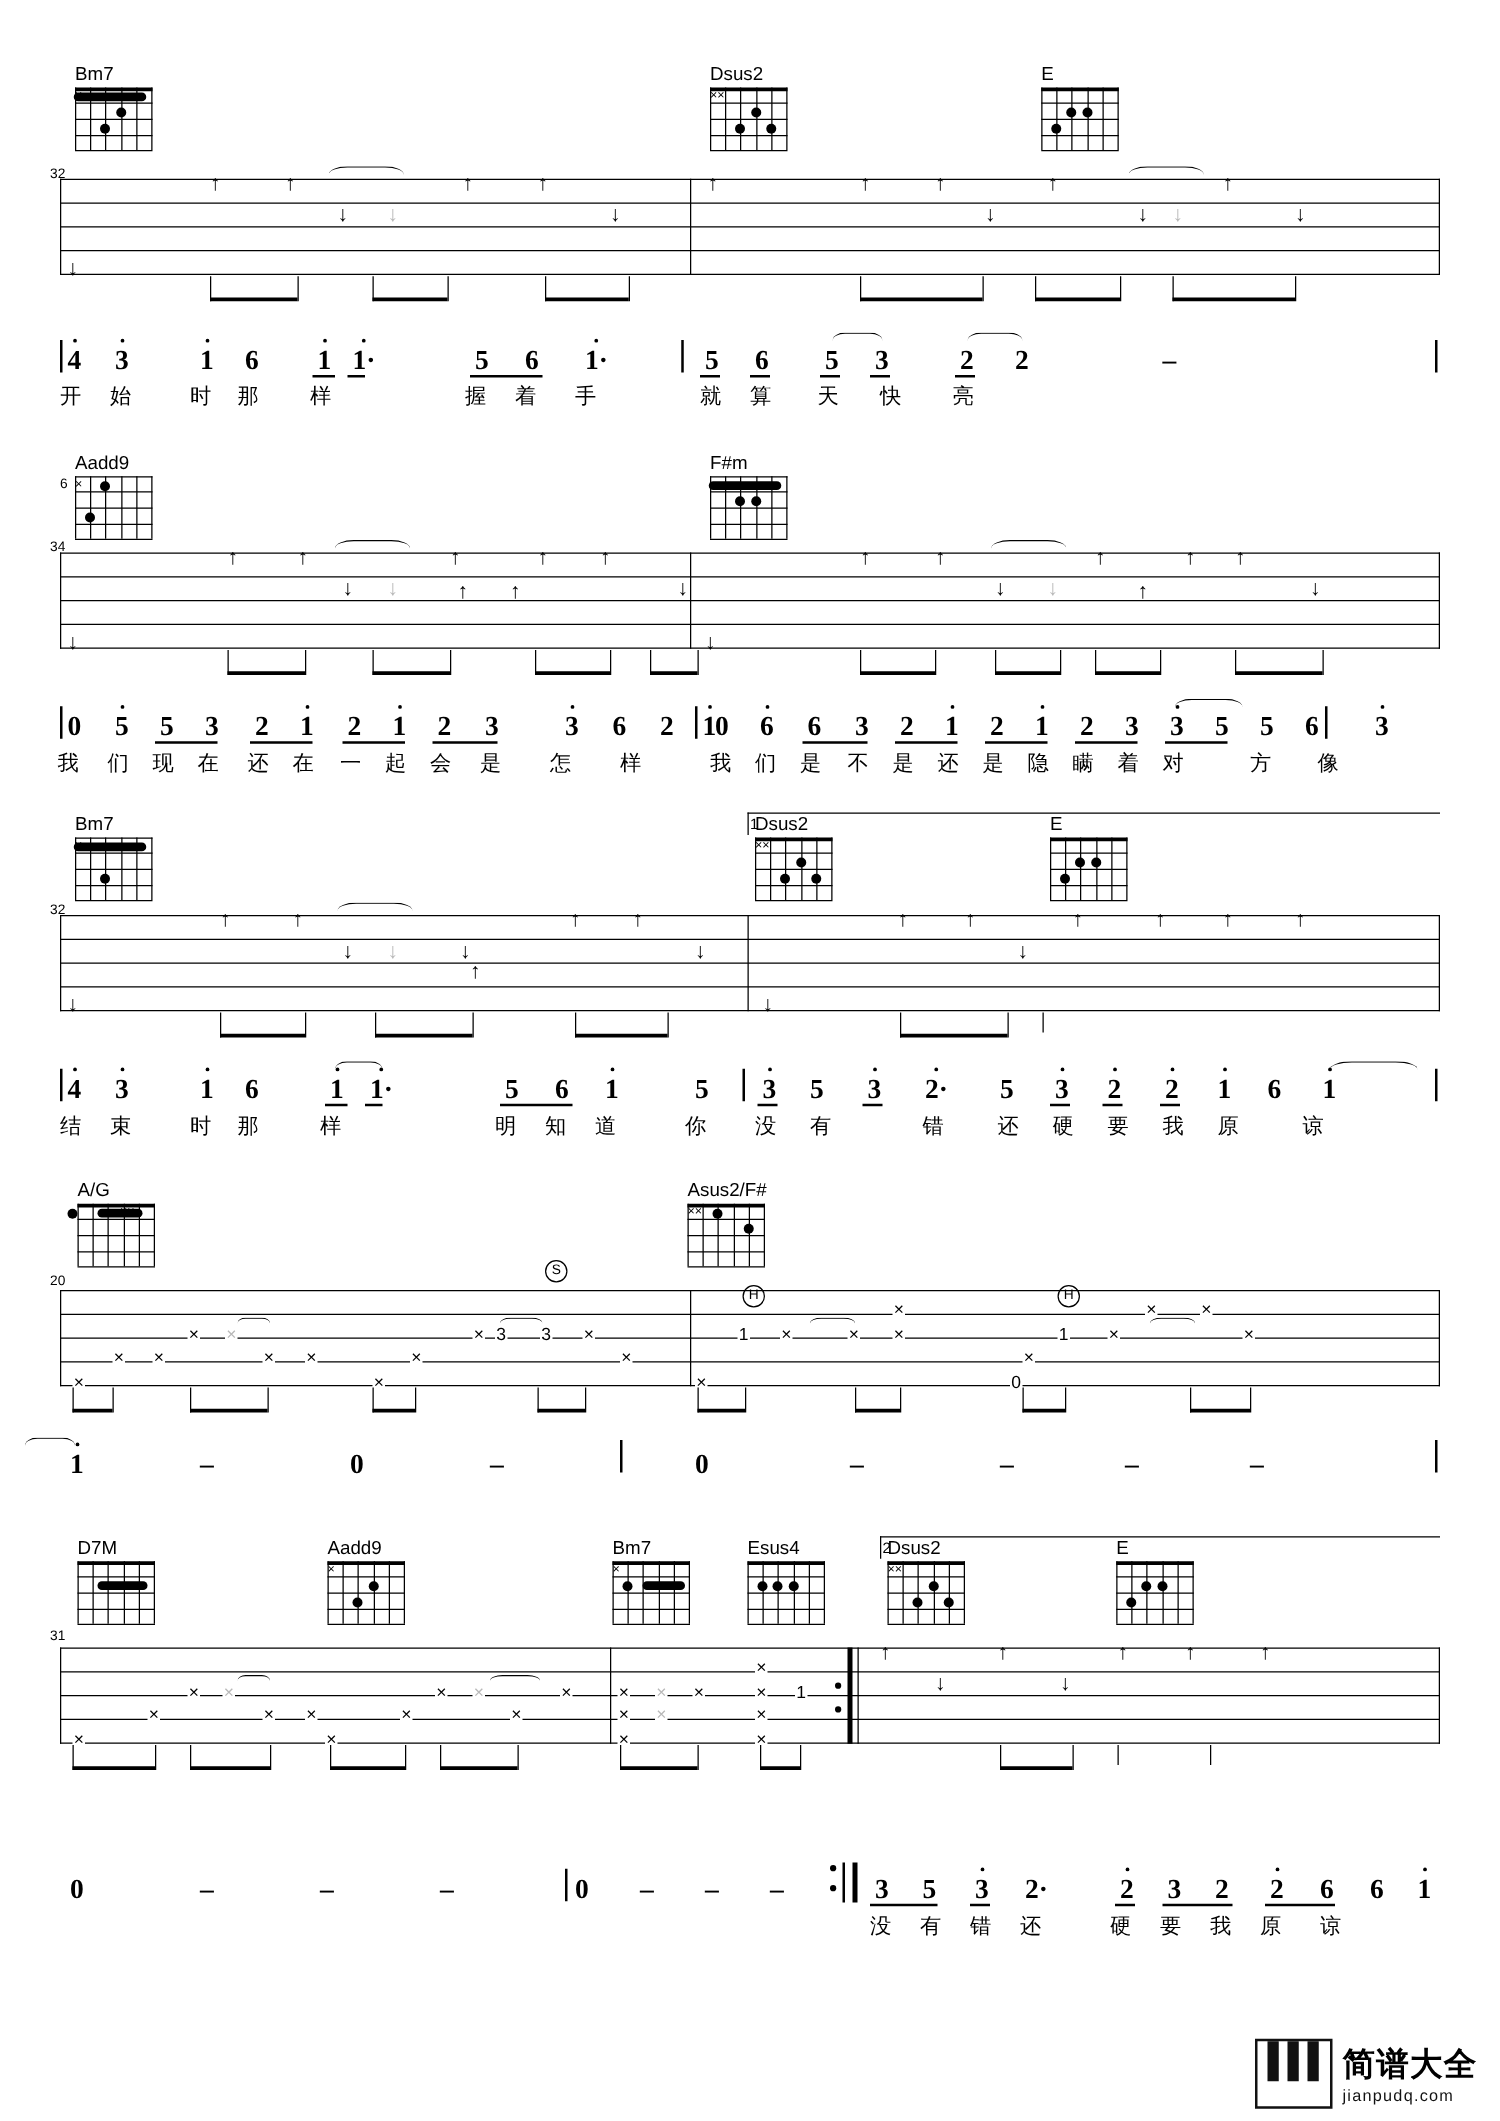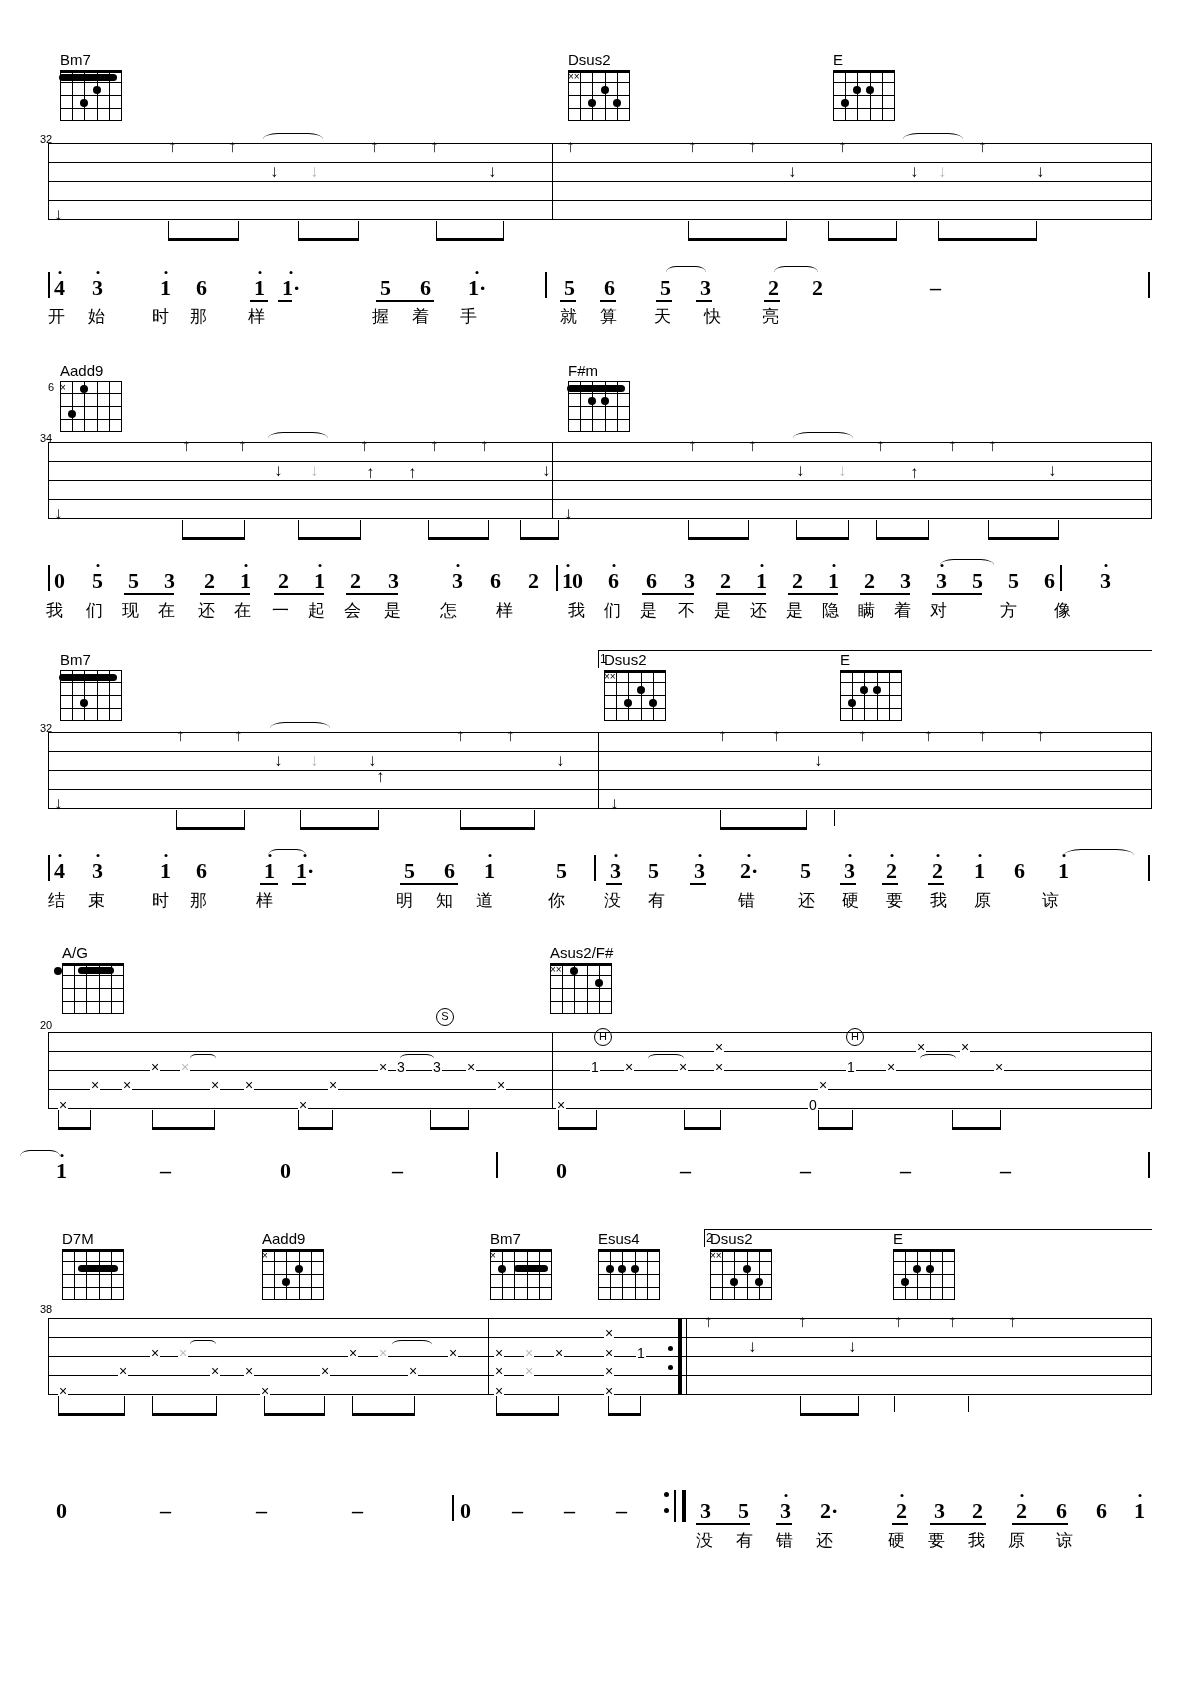--- a/index.html
+++ b/index.html
@@ -808,21 +808,21 @@
       <div class="dot" style="left:20px;top:16px;"></div>
       <div class="dot" style="left:33px;top:16px;"></div>
       <div class="dot" style="left:8px;top:29px;"></div>
     </div>
   </div>
 
   <div style="position:absolute;left:704px;top:1229px;width:448px;height:1px;background:#000;"></div>
   <div style="position:absolute;left:704px;top:1229px;width:1px;height:18px;background:#000;"></div>
   <div style="position:absolute;left:706px;top:1231px;font-size:12px;">2</div>
 
-  <div class="sysnum" style="left:40px;top:1303px;">38</div>
+  <div class="sysnum" style="left:40px;top:1303px;">31</div>
 
   <div class="system" style="left:48px;top:1318px;width:1104px;">
     <div class="staff" style="width:1104px;height:78px;">
       <div class="sl" style="top:0;width:1104px"></div>
       <div class="sl" style="top:19px;width:1104px"></div>
       <div class="sl" style="top:38px;width:1104px"></div>
       <div class="sl" style="top:57px;width:1104px"></div>
       <div class="sl" style="top:76px;width:1104px"></div>
       <div class="bar" style="left:0;top:0;height:77px"></div>
       <div class="bar" style="left:440px;top:0;height:77px"></div>
@@ -930,14 +930,25 @@
     <div class="lyric" style="left:736px;top:1532px;">有</div>
     <div class="lyric" style="left:776px;top:1532px;">错</div>
     <div class="lyric" style="left:816px;top:1532px;">还</div>
     <div class="lyric" style="left:888px;top:1532px;">硬</div>
     <div class="lyric" style="left:928px;top:1532px;">要</div>
     <div class="lyric" style="left:968px;top:1532px;">我</div>
     <div class="lyric" style="left:1008px;top:1532px;">原</div>
     <div class="lyric" style="left:1056px;top:1532px;">谅</div>
   </div>
 
+  <div class="wm">
+    <div class="keys">
+      <i style="left:8px"></i>
+        <i style="left:24px"></i>
+        <i style="left:40px"></i>
+    </div>
+    <div>
+      <div class="txt">简谱大全</div>
+      <div class="sub">jianpudq.com</div>
+    </div>
+  </div>
 
 </div>
 
 </body></html>

